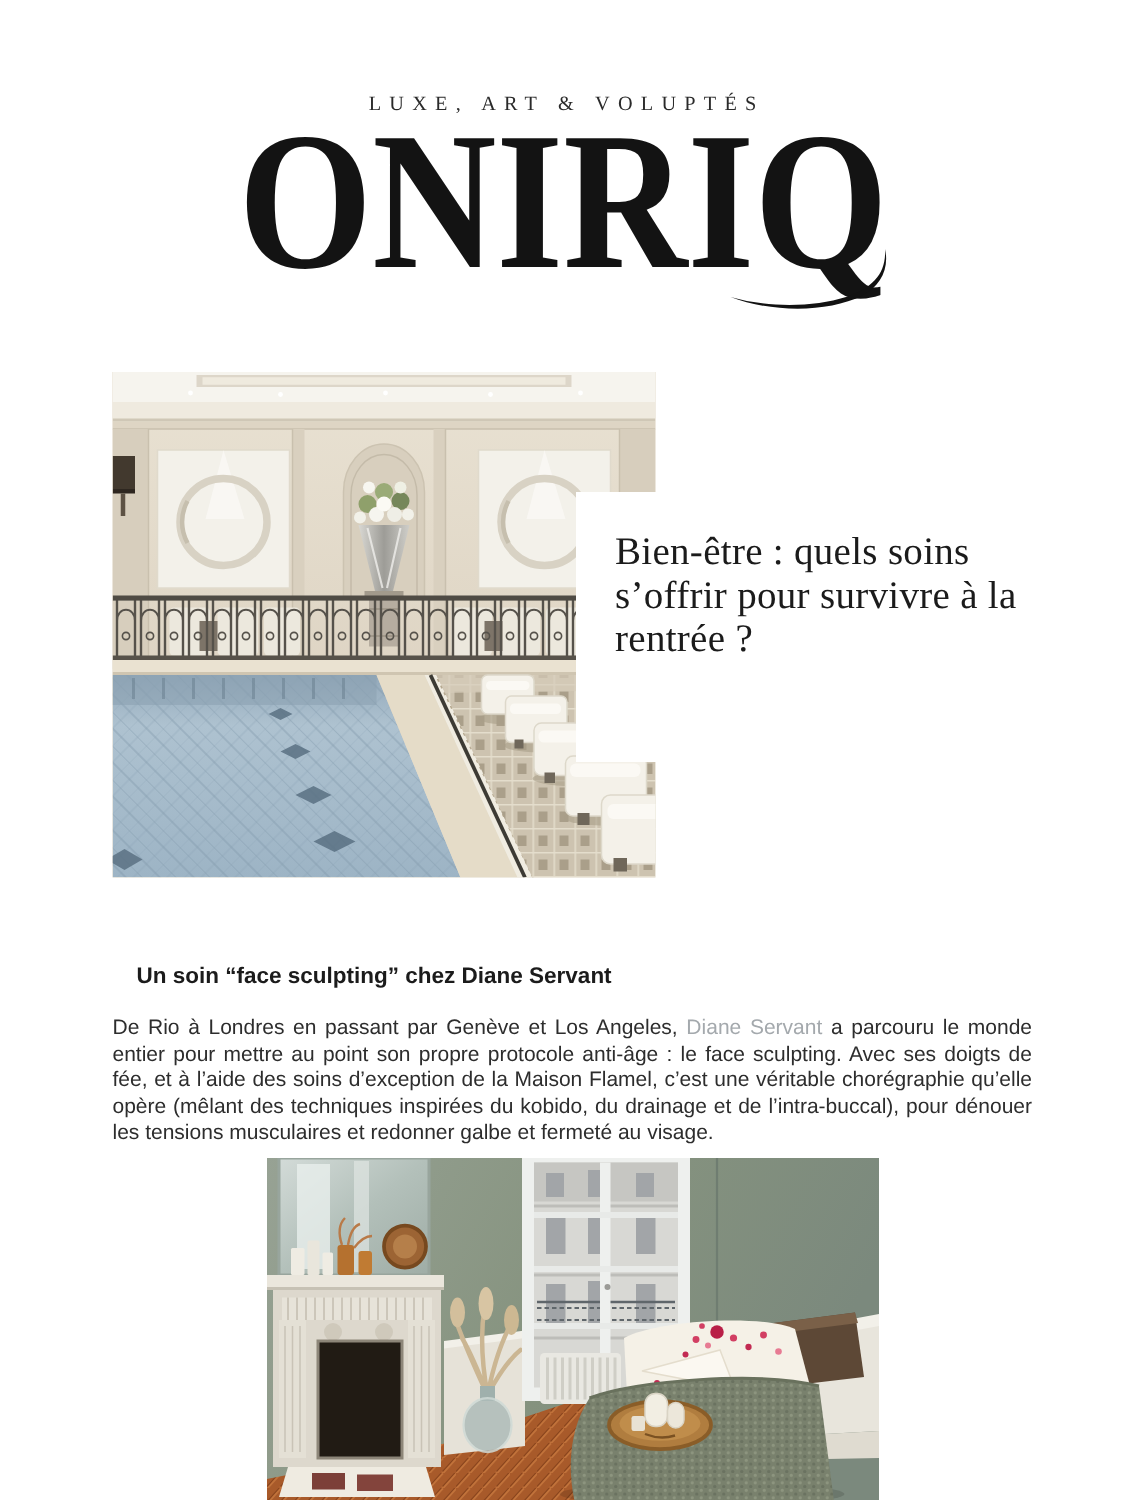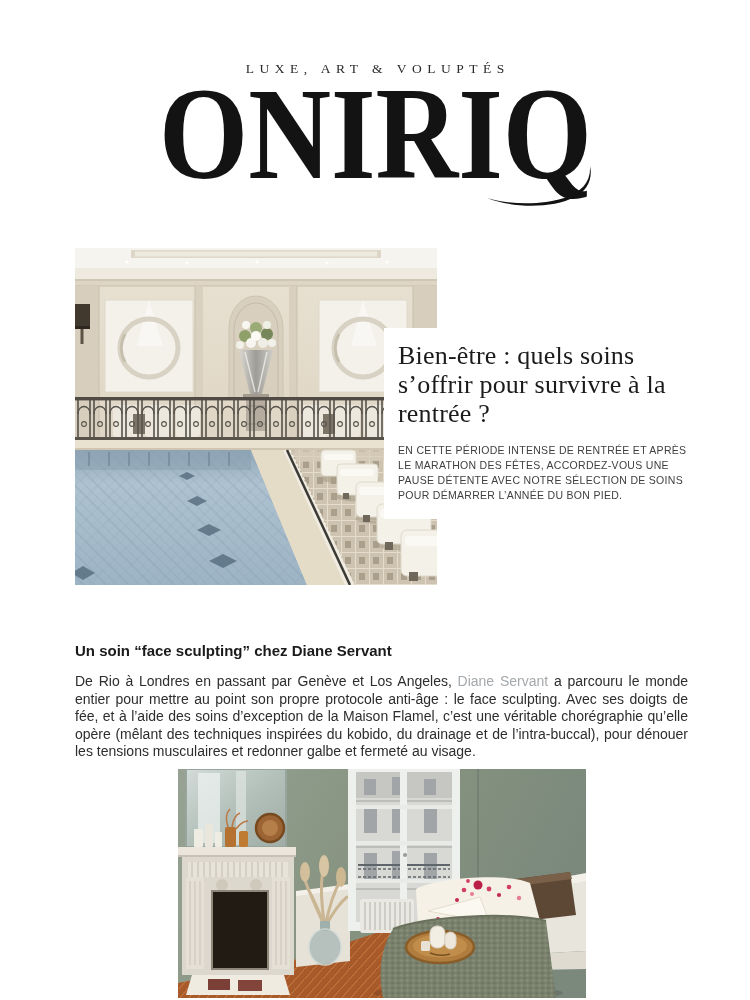--- a/index.html
+++ b/index.html
@@ -9,26 +9,26 @@
   .masthead{padding-top:60px;text-align:center;}
   .tagline{font-family:"Liberation Serif",serif;font-size:13.5px;letter-spacing:5.5px;color:#2a2a2a;line-height:18px;text-indent:5.5px;}
   .logo-svg{display:block;margin:0 auto;width:480px;height:140px;overflow:visible;cursor:pointer;}
   .logo-svg text{font-family:"Liberation Serif",serif;font-weight:bold;fill:#131313;}
 
   
   .hero{position:relative;margin:30px 0 0 75px;width:640px;height:337px;}
   .hero-img{position:absolute;left:0;top:0;width:362px;height:337px;overflow:hidden;background:#e3dbcb;}
   .hero-img svg{display:block;}
   .hero-card{position:absolute;left:309px;top:80px;width:320px;min-height:180px;background:#ffffff;box-sizing:border-box;padding:13px 14px 16px 14px;}
-  .hero-title{margin:0;font-family:"Liberation Serif",serif;font-weight:400;font-size:26px;line-height:29px;color:#1b1b1b;letter-spacing:0.2px;}
+  .hero-title{margin:12px;font-family:"Liberation Serif",serif;font-weight:400;font-size:26px;line-height:29px;color:#1b1b1b;letter-spacing:0.2px;}
   .standfirst{margin:15px 0 0 0;font-size:10.5px;line-height:15px;letter-spacing:0.3px;color:#404040;text-transform:uppercase;}
 
   
   .article{margin:56px 0 0 75px;width:613px;}
-  .article h2{margin:0;font-size:15px;line-height:19px;font-weight:bold;color:#1b1b1b;}
+  .article h2{margin:16px;font-size:15px;line-height:19px;font-weight:bold;color:#1b1b1b;}
   .article .body{margin:13px 0 0 0;font-size:14px;line-height:17.5px;text-align:justify;color:#2d2d2d;}
   .article .body a{color:#a4a9ad;text-decoration:none;}
 
   .spa-figure{margin:8px 0 0 103px;width:408px;}
   .spa-img{width:408px;height:229px;overflow:hidden;background:#8b988c;}
   .spa-img svg{display:block;}
   .spa-figure figcaption{margin-top:4px;font-size:11px;font-style:italic;color:#8d8d8d;line-height:14px;}
 </style>
 </head>
 <body>
@@ -225,21 +225,20 @@
           <rect x="326" y="282" width="60" height="46" rx="6" fill="#f4f1e9" stroke="#ddd8ca"></rect>
           <rect x="330" y="288" width="50" height="10" rx="4" fill="#fbf9f4"></rect>
           <rect x="334" y="324" width="9" height="9" fill="#6f675a"></rect>
         </g>
       </g>
     </svg>
   </figure>
 
   <div class="hero-card">
     <h1 class="hero-title">Bien-être : quels soins s’offrir pour survivre à la rentrée ?</h1>
-    <p class="standfirst">EN CETTE PÉRIODE INTENSE DE RENTRÉE ET APRÈS LE MARATHON DES FÊTES, ACCORDEZ-VOUS UNE PAUSE DÉTENTE AVEC NOTRE SÉLECTION DE SOINS POUR DÉMARRER L’ANNÉE DU BON PIED.</p>
   </div>
 </section>
 
 <section class="article">
   <h2>Un soin “face sculpting” chez Diane Servant</h2>
 
   <p class="body"><span>De Rio à Londres en passant par Genève et Los Angeles, </span><a href="#">Diane Servant</a><span> a parcouru le monde entier pour mettre au point son propre protocole anti-âge : le face sculpting. Avec ses doigts de fée, et à l’aide des soins d’exception de la Maison Flamel, c’est une véritable chorégraphie qu’elle opère (mêlant des techniques inspirées du kobido, du drainage et de l’intra-buccal), pour dénouer les tensions musculaires et redonner galbe et fermeté au visage.</span></p>
 
   <figure class="spa-figure">
     <div class="spa-img">

